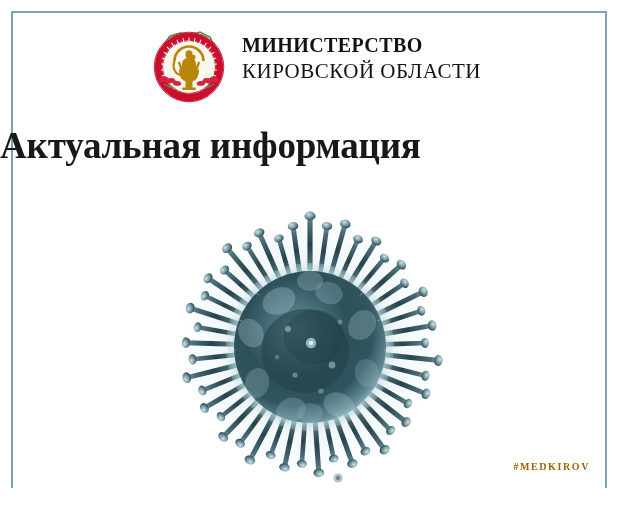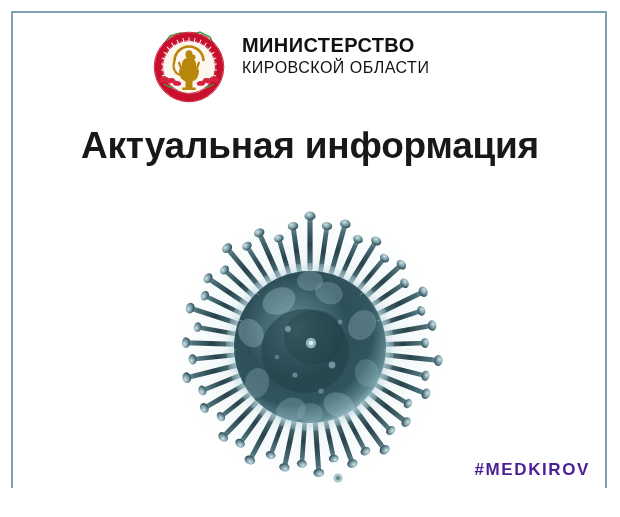--- a/index.html
+++ b/index.html
@@ -6,21 +6,21 @@
     margin: 0;
     padding: 0;
     background: #ffffff;
   }
   #poster {
     position: relative;
     width: 620px;
     height: 488px;
     background: #ffffff;
     overflow: hidden;
-    font-family: Liberation Sans, sans-serif;
+    font-family: Liberation Serif, serif;
   }
   
   #frame {
     position: absolute;
     left: 11px;
     top: 11px;
     width: 596px;
     height: 494px;
     border: 2px solid #7ba3b2;
     box-sizing: border-box;
@@ -51,35 +51,35 @@
     color: #121212;
   }
   .m-line1, .m-line2 {
     font-size: 20px;
     font-weight: bold;
     letter-spacing: 0.4px;
     line-height: 1.13;
     white-space: nowrap;
   }
   .m-line3 {
-    font-size: 16px;
+    font-size: 21px;
     font-weight: normal;
     letter-spacing: 0.5px;
     line-height: 1.3;
     white-space: nowrap;
     margin-top: 1px;
   }
 
   
   #headline {
     position: absolute;
     left: 0;
     right: 0;
     top: 124px;
-    text-align: center;
+    text-align: left;
     color: #18181a;
     font-weight: bold;
     font-size: 37px;
     line-height: 1.17;
     letter-spacing: -0.2px;
   }
   #headline .hl-row { display: block; white-space: nowrap; }
 
   
   #virus-wrap {
@@ -88,23 +88,23 @@
     top: 205px;
     width: 282px;
     height: 282px;
   }
   #virus-wrap svg { display: block; }
 
   
   #hashtag {
     position: absolute;
     right: 30px;
-    bottom: 8px;
-    color: #4c1d95;
-    font-size: 17px;
+    bottom: 16px;
+    color: #a16207;
+    font-size: 10px;
     font-weight: bold;
     letter-spacing: 1.6px;
   }
 </style>
 </head>
 <body>
 
 <div id="poster">
 
   <div id="frame"></div>

